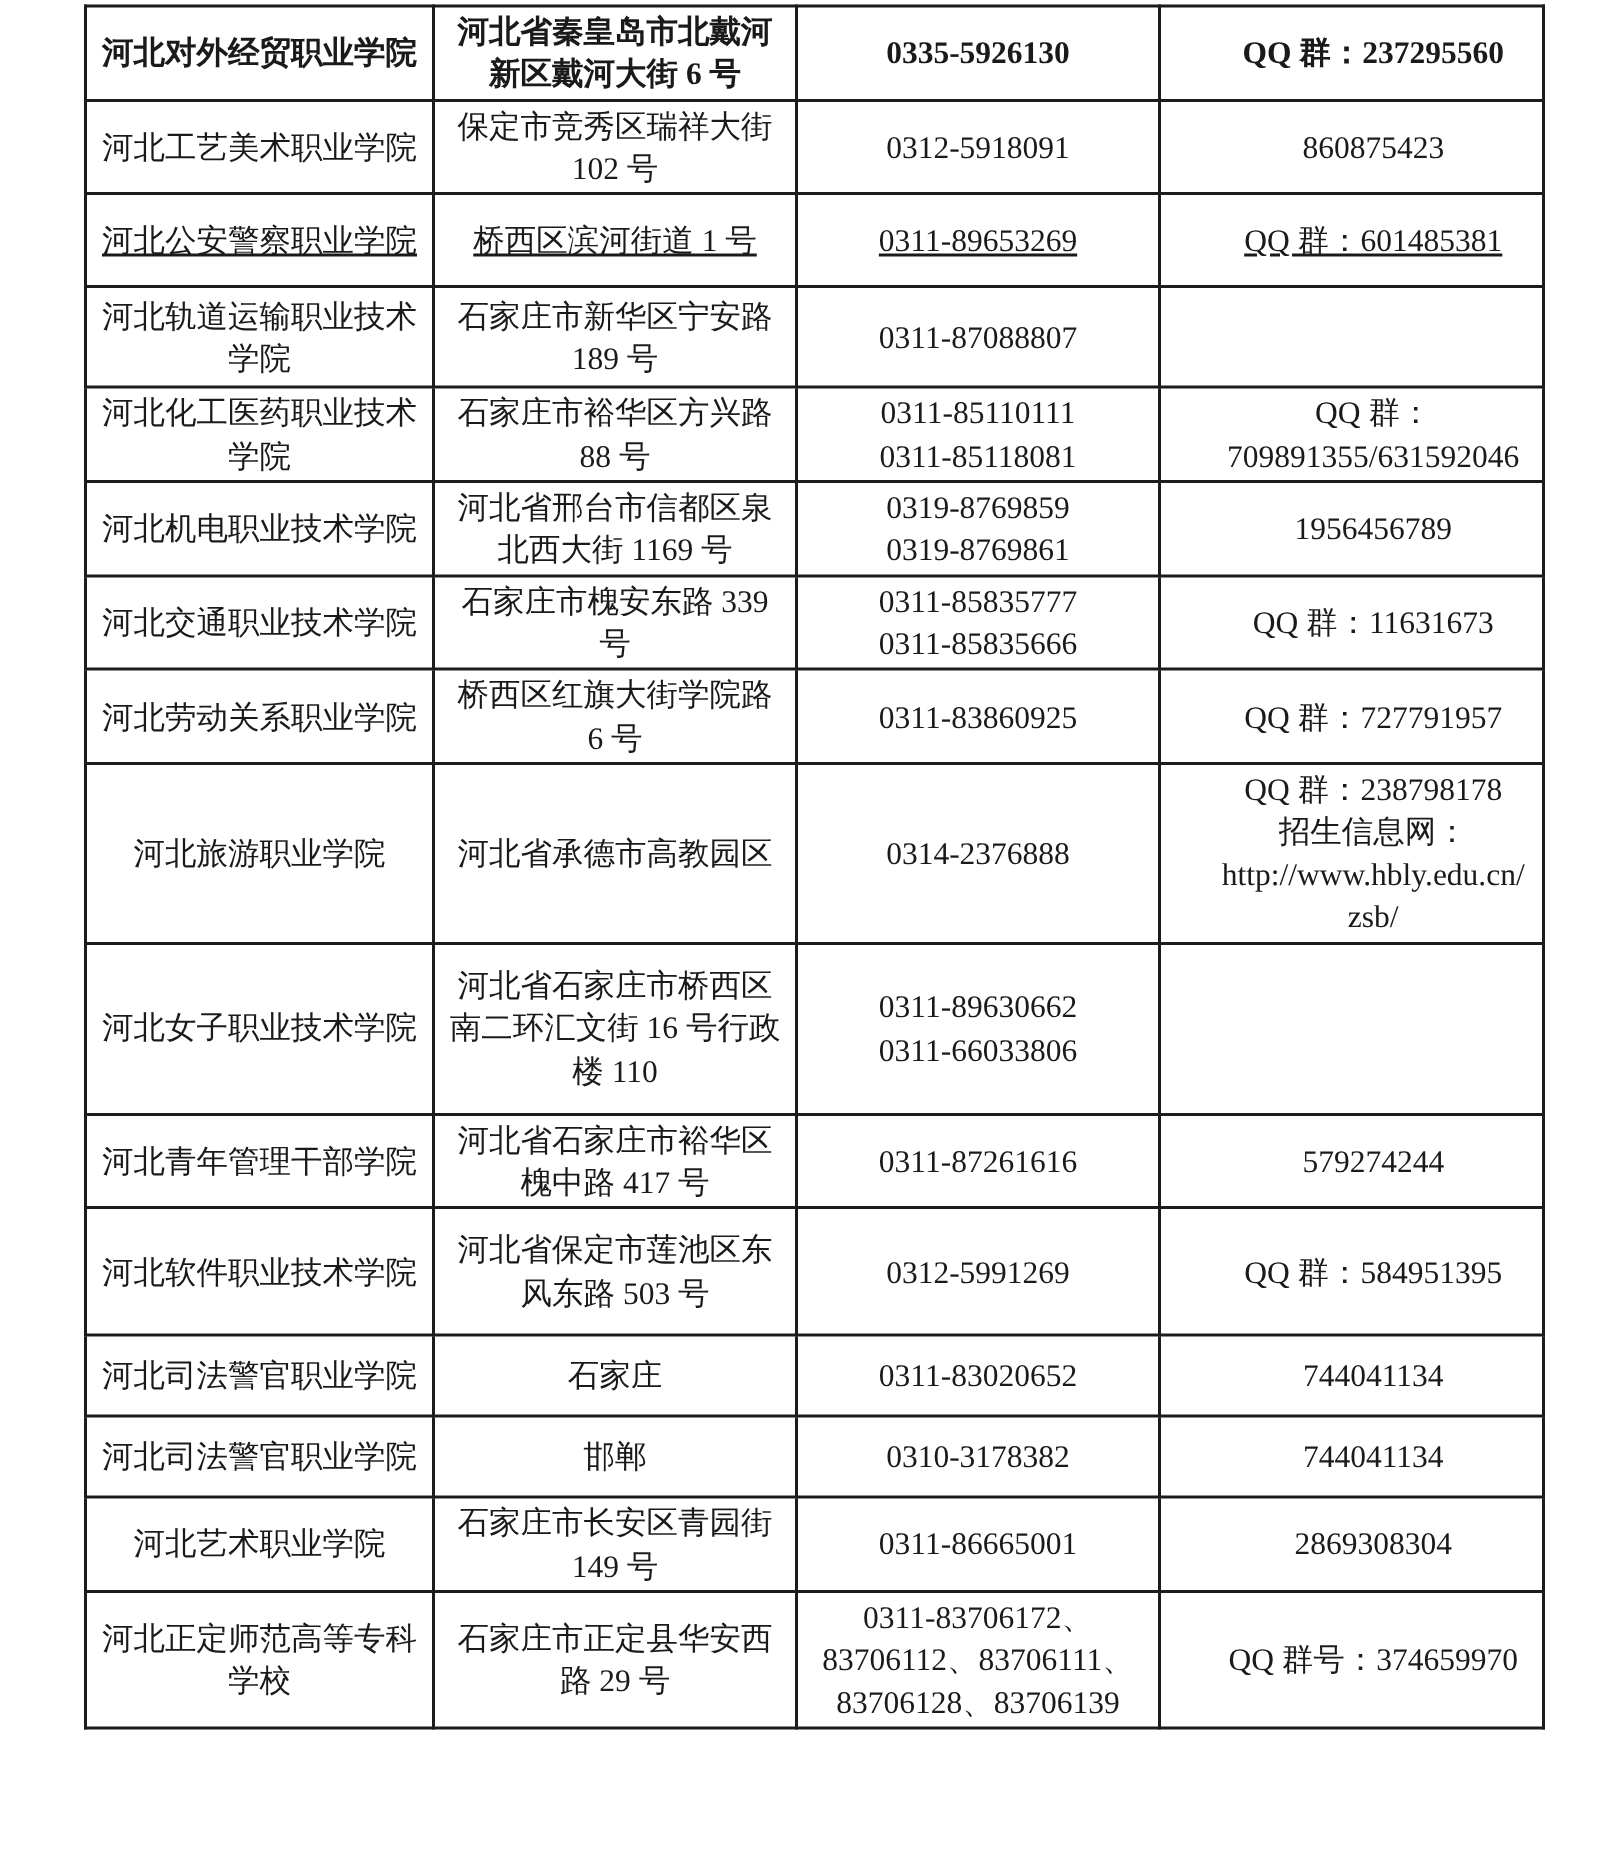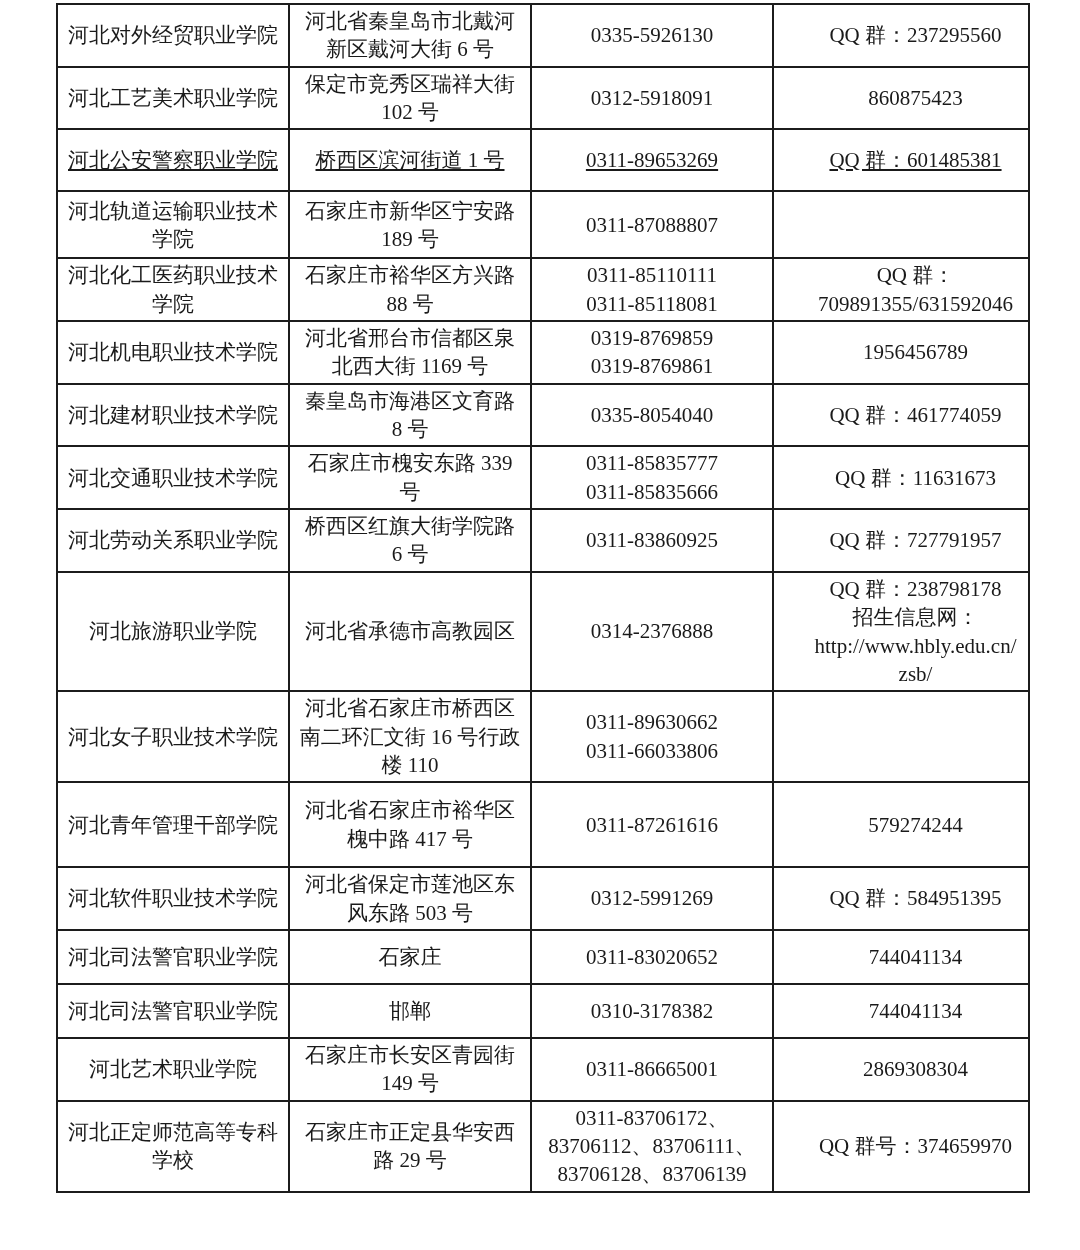--- a/index.html
+++ b/index.html
@@ -37,21 +37,21 @@
     vertical-align: middle;
     font-size: 21px;
     line-height: 1.35;
     padding: 2px 8px;
     white-space: pre-line;
     overflow: hidden;
   }
   td.qq-cell { word-break: break-all; padding-left: 37px; }
 
   #table-body tr { height: 54px; }
-  #table-body tr:nth-child(1)  { height: 59px; }
+  #table-body tr:nth-child(1)  { height: 59px; font-weight: bold; }
   #table-body tr:nth-child(3)  { height: 62px; text-decoration: underline; }
   #table-body tr:nth-child(4)  { height: 67px; }
   #table-body tr:nth-child(10) { height: 114px; }
   #table-body tr:nth-child(12) { height: 85px; }
   #table-body tr:nth-child(17) { height: 63px; margin-top: 32px; }
   #table-body tr:nth-child(18) { height: 80px; }
   #table-body tr:nth-child(18) td { line-height: 1.24; }
 </style>
 </head>
 <body>
@@ -103,26 +103,20 @@
   </tr>
 
   <tr class="table-row">
     <td class="cell name-cell">河北机电职业技术学院</td>
     <td class="cell address-cell">河北省邢台市信都区泉北西大街 1169 号</td>
     <td class="cell phone-cell">0319-8769859
 0319-8769861</td>
     <td class="cell qq-cell">1956456789</td>
   </tr>
 
-  <tr class="table-row">
-    <td class="cell name-cell">河北建材职业技术学院</td>
-    <td class="cell address-cell">秦皇岛市海港区文育路 8 号</td>
-    <td class="cell phone-cell">0335-8054040</td>
-    <td class="cell qq-cell">QQ 群：461774059</td>
-  </tr>
 
   <tr class="table-row">
     <td class="cell name-cell">河北交通职业技术学院</td>
     <td class="cell address-cell">石家庄市槐安东路 339 号</td>
     <td class="cell phone-cell">0311-85835777
 0311-85835666</td>
     <td class="cell qq-cell">QQ 群：11631673</td>
   </tr>
 
   <tr class="table-row">

